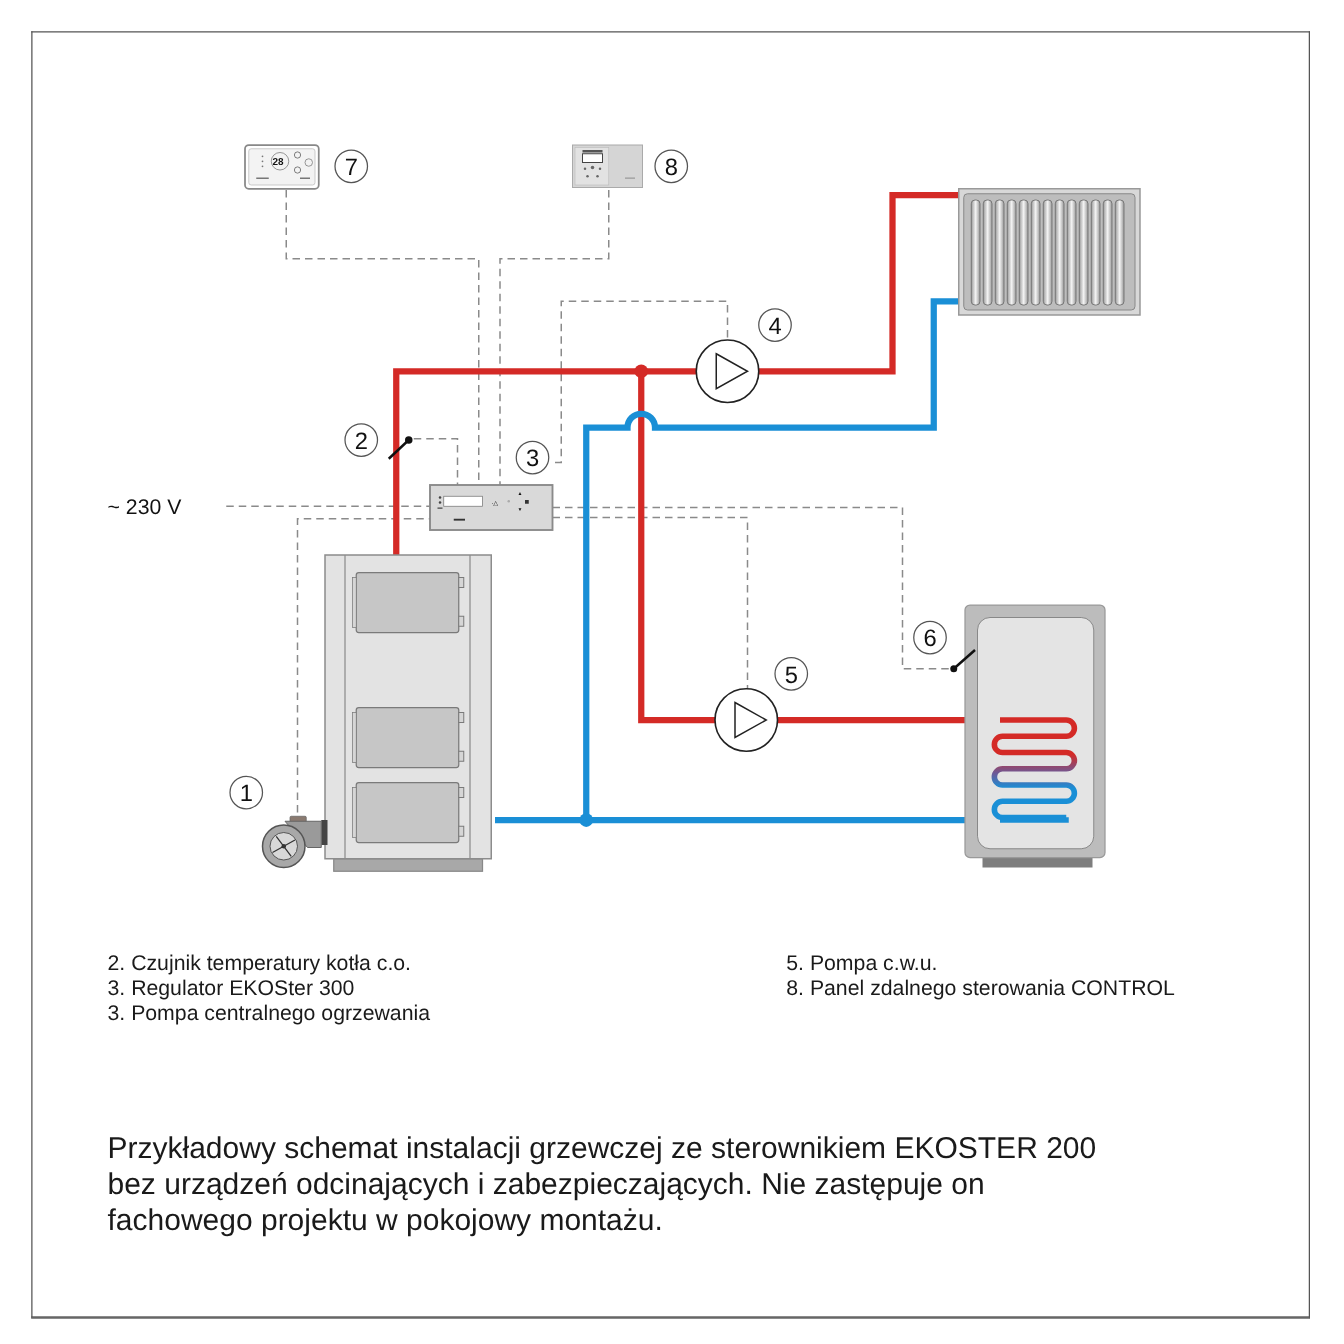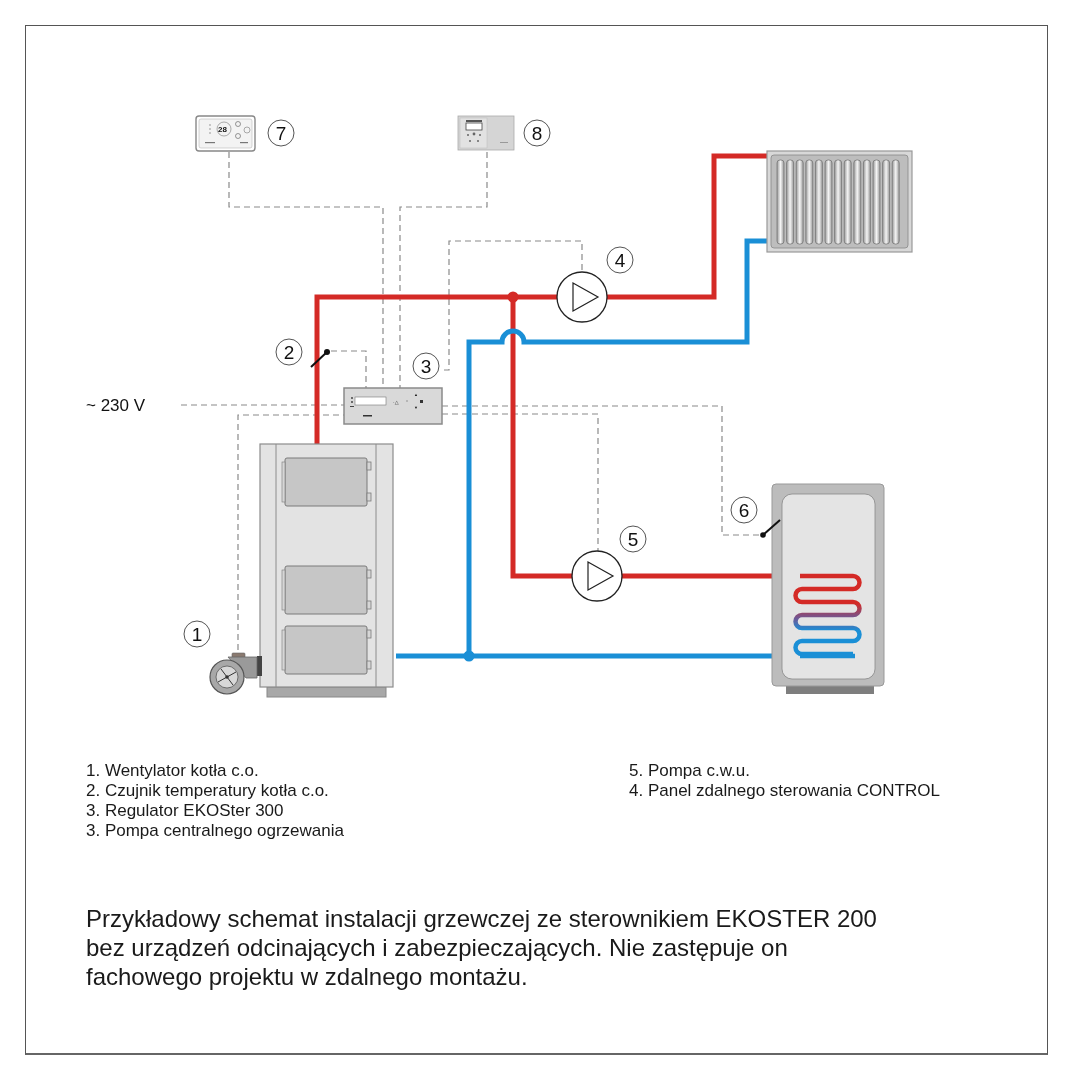--- a/index.html
+++ b/index.html
@@ -230,27 +230,26 @@
     <g>
       <circle cx="537" cy="133" r="13" fill="#fff" stroke="#555" stroke-width="1"></circle>
       <text x="537" y="140" font-size="19" text-anchor="middle" class="lbl">8</text>
     </g>
   </g>
 
   <text x="86" y="411" font-size="17" class="lbl">~ 230 V</text>
 </svg>
 
 <div class="legend legend-left">
-  <div>1. Wentylator kotła c.o.</div>
   <div>2. Czujnik temperatury kotła c.o.</div>
   <div>3. Regulator EKOSter 300</div>
   <div>3. Pompa centralnego ogrzewania</div>
 </div>
 <div class="legend legend-right">
   <div>5. Pompa c.w.u.</div>
-  <div>4. Panel zdalnego sterowania CONTROL</div>
+  <div>8. Panel zdalnego sterowania CONTROL</div>
 </div>
 
 <div class="caption">
   <div>Przykładowy schemat instalacji grzewczej ze sterownikiem EKOSTER 200</div>
   <div>bez urządzeń odcinających i zabezpieczających. Nie zastępuje on</div>
-  <div>fachowego projektu w zdalnego montażu.</div>
+  <div>fachowego projektu w pokojowy montażu.</div>
 </div>
 
 </body></html>

